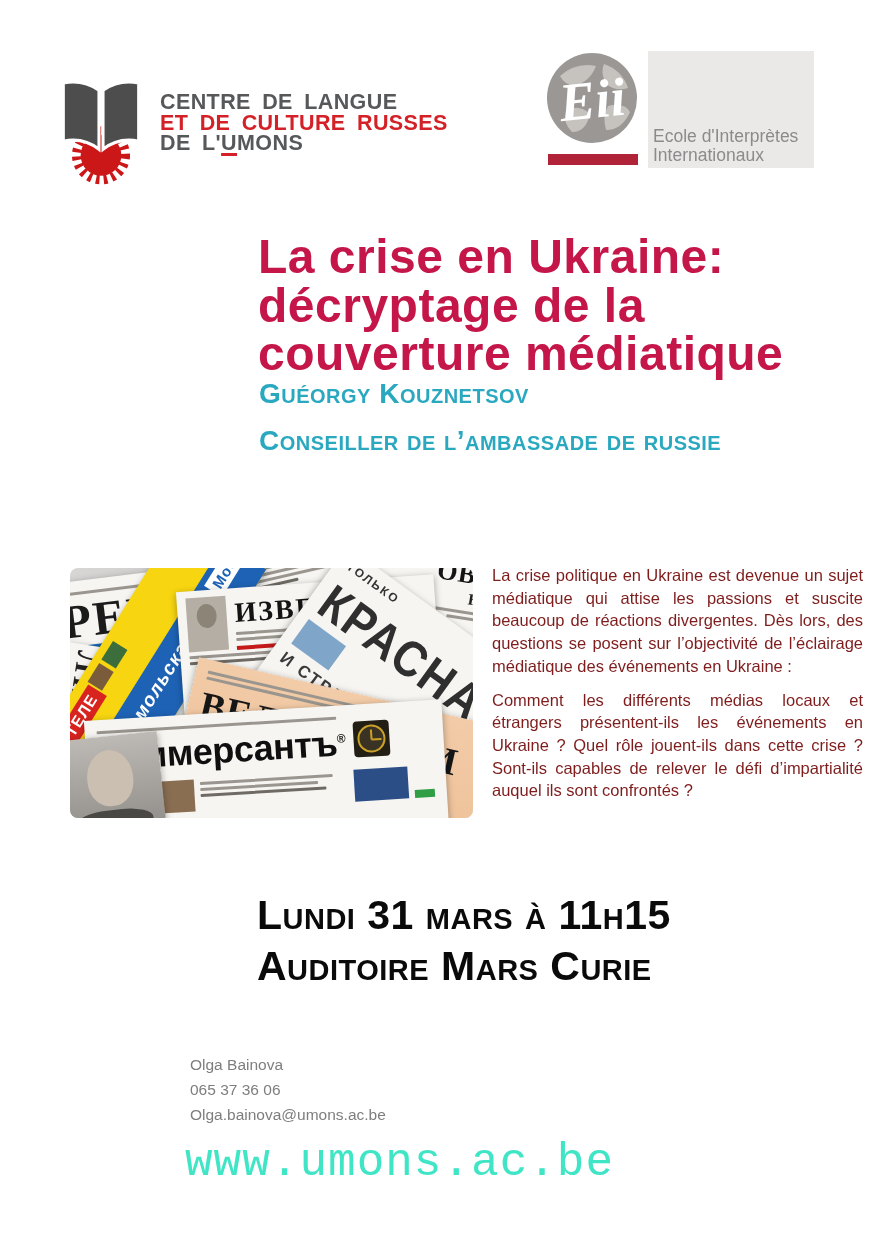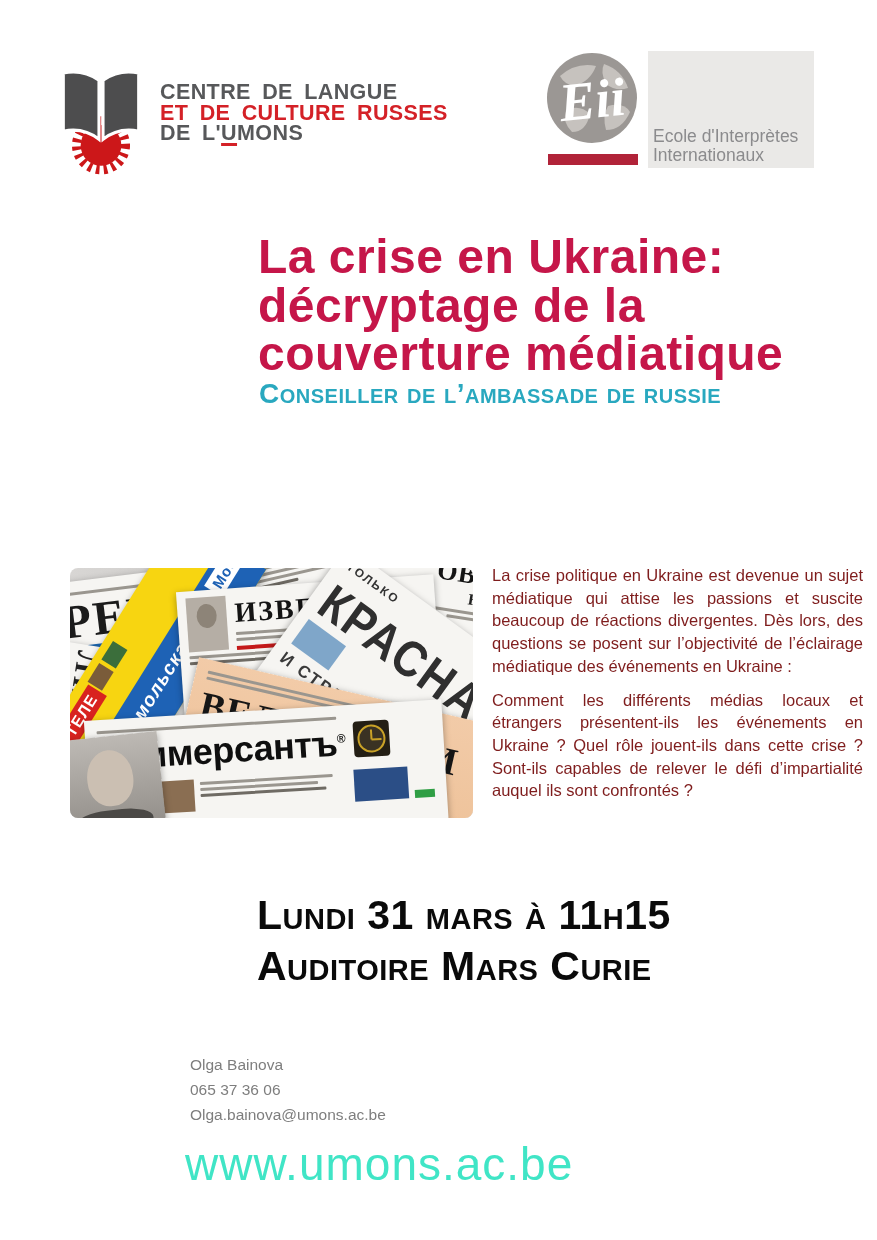--- a/index.html
+++ b/index.html
@@ -1,20 +1,20 @@
 <!DOCTYPE html>
 <html><head>
 <meta charset="utf-8">
 <style>
   html,body{margin:0;padding:0;background:#ffffff;}
   .page{position:relative;width:877px;height:1240px;background:#ffffff;overflow:hidden;
         font-family:"Liberation Sans",sans-serif;}
 
   
-  .logo-left{position:absolute;left:56px;top:68px;display:flex;align-items:flex-start;}
+  .logo-left{position:absolute;left:56px;top:78px;display:flex;align-items:flex-start;}
   .book-icon{width:90px;height:112px;flex:0 0 auto;}
   .logo-left-text{margin-left:14px;margin-top:14px;font-weight:bold;font-size:21.5px;
                   line-height:20.5px;letter-spacing:.4px;word-spacing:5px;color:#57585A;}
   .logo-left-text .l2{color:#D42127;text-align:right;}
   .u-underline{text-decoration:underline;text-decoration-color:#D42127;
                text-decoration-thickness:3px;text-underline-offset:3px;}
 
   
   .logo-right{position:absolute;left:540px;top:40px;width:305px;height:150px;}
   .logo-right .panel{position:absolute;left:108px;top:11px;width:166px;height:117px;background:#EAE9E7;}
@@ -115,21 +115,21 @@
          color:#7f1d1d;text-align:justify;}
   .intro p{margin:0 0 11px 0;}
 
   
   .event{position:absolute;left:257px;top:890px;color:#0A0A0A;}
   .event-line{font-size:41px;line-height:51px;font-weight:bold;font-variant:small-caps;letter-spacing:.5px;}
   .address{font-size:25px;font-weight:bold;margin-top:12px;}
 
   
   .contact{position:absolute;left:190px;top:1052px;font-size:15.5px;line-height:25px;color:#7E7E7E;}
-  .website{position:absolute;left:185px;top:1137px;font-size:46px;color:#40E5C6;letter-spacing:1px;}
+  .website{position:absolute;left:185px;top:1137px;font-size:46px;color:#40E5C6;letter-spacing:1px;font-family:Liberation Mono, monospace;}
 </style>
 </head>
 <body>
 
 <div class="page">
 
   <div class="logo-left">
     <svg class="book-icon" viewBox="0 0 88 110">
       <circle cx="44" cy="76" r="24" fill="none" stroke="#CC1719" stroke-width="9" stroke-dasharray="3.5,4.3"></circle>
       <circle cx="44" cy="76" r="20" fill="#CC1719"></circle>
@@ -156,20 +156,21 @@
     <div class="eii-bar"></div>
     <div class="fti-text fti-school">Ecole d'Interprètes
 Internationaux</div>
   </div>
 
   <h1 class="title">La crise en Ukraine:
 décryptage de la
 couverture médiatique</h1>
 
   <div class="subtitle">
+    <div class="sub-line">Guéorgy Kouznetsov</div>
     <div class="sub-line">Conseiller de l’ambassade de russie</div>
   </div>
 
   <div class="collage">
 
     <div class="paper p-strip">
       <div class="bar" style="width:120px"></div>
         <div class="bar" style="width:95px"></div>
       <div class="bar" style="width:110px"></div>
         <div class="bar dark" style="width:70px"></div>

